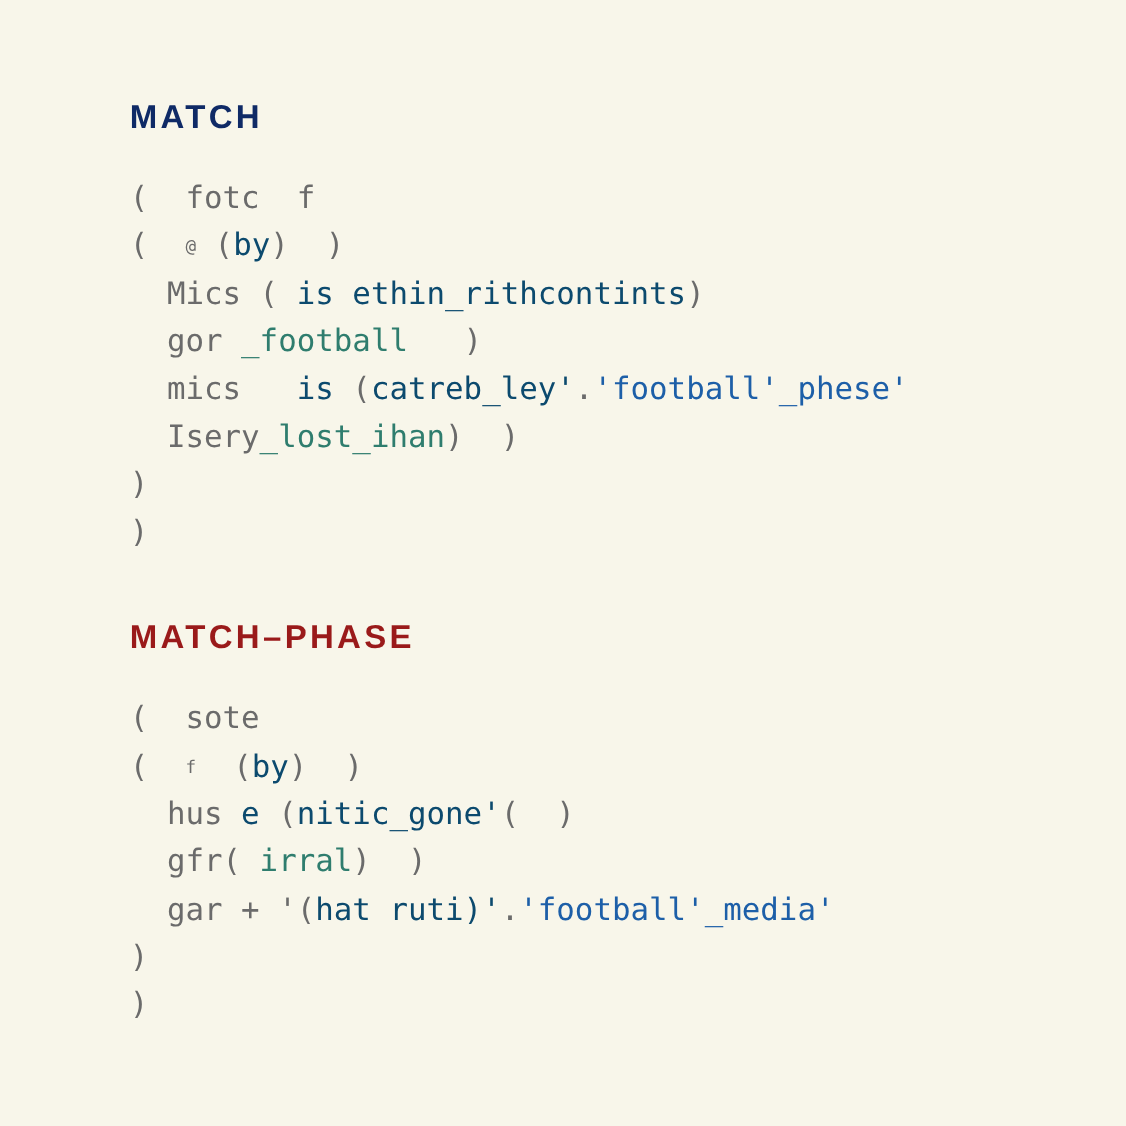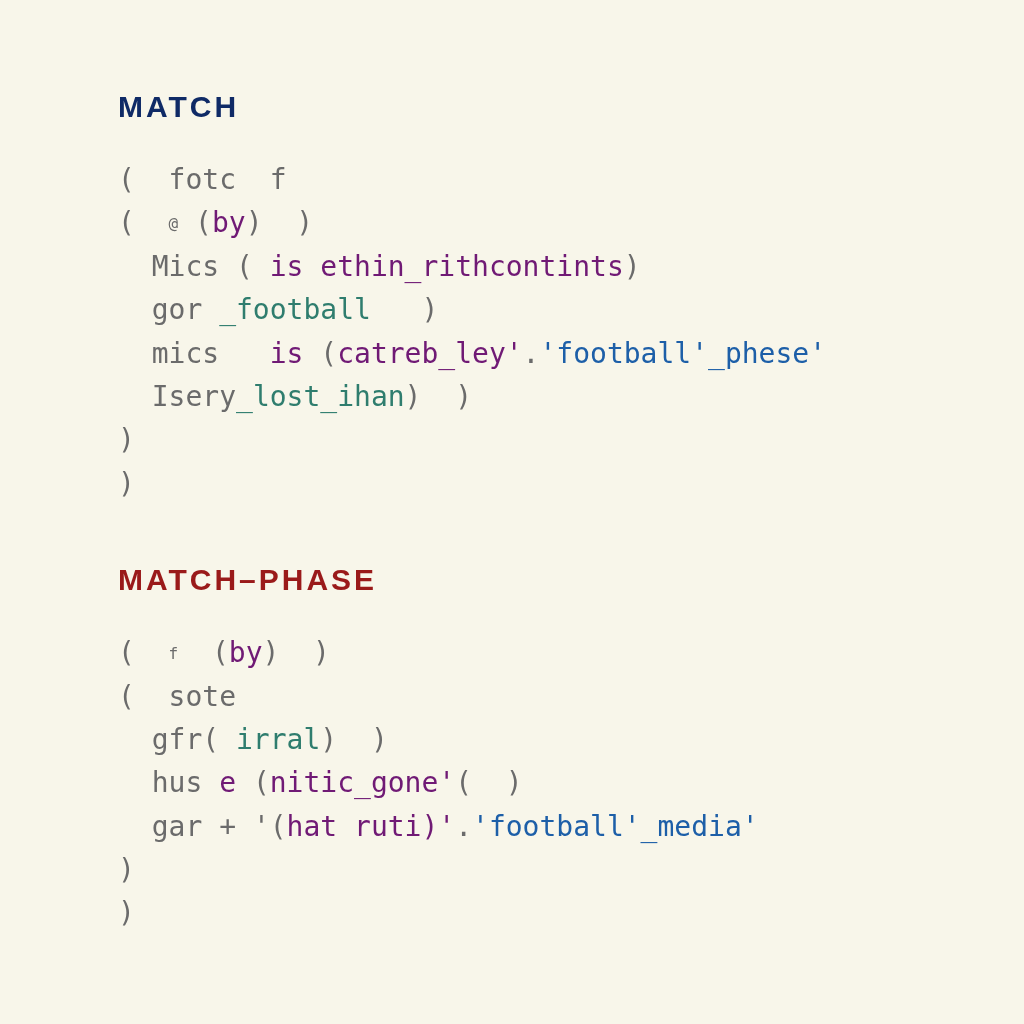--- a/index.html
+++ b/index.html
@@ -29,21 +29,21 @@
   .heading-blue { color: #0f2a66; }
   .heading-red  { color: #9a1a1a; margin-top: 44px; }
 
   .code-block {
     line-height: 1.55;
     margin-bottom: 58px;
     margin-top: 32px;
   }
   .line { white-space: pre; }
   .tok-gray  { color: #6b6b6b; }
-  .tok-green { color: #701a75; }
+  .tok-green { color: #0c4a6e; }
   .tok-blue  { color: #1d5fa8; }
   .tok-teal  { color: #2f7d6e; }
   .tok-small { font-size: 16px; vertical-align: 3px; }
   .tok-mid   { color: #6b6b6b; font-size: 28px; }
 </style>
 </head>
 <body>
 
 <div class="page">
 
@@ -62,27 +62,27 @@
 
     <div class="line"><span>  </span><span class="tok-mid">Isery</span><span class="tok-teal">_</span><span class="tok-teal">lost_ihan</span><span class="tok-gray">)</span><span>  </span><span class="tok-gray">)</span></div>
 
     <div class="line"><span class="tok-gray">)</span></div>
     <div class="line"><span class="tok-gray">)</span></div>
   </div>
 
   <div class="section-heading heading-red">MATCH–PHASE</div>
 
   <div class="code-block">
+    <div class="line"><span class="tok-gray">(</span><span>  </span><span class="tok-gray">sote</span></div>
+
     <div class="line"><span class="tok-gray">(</span><span>  </span><span class="tok-gray tok-small">f</span><span>  </span><span class="tok-gray">(</span><span class="tok-green">by</span><span class="tok-gray">)</span><span>  </span><span class="tok-gray">)</span></div>
 
-    <div class="line"><span class="tok-gray">(</span><span>  </span><span class="tok-gray">sote</span></div>
+    <div class="line"><span>  </span><span class="tok-mid">hus</span><span> </span><span class="tok-green">e</span><span> </span><span class="tok-gray">(</span><span class="tok-green">nitic_gone'</span><span class="tok-gray">(</span><span>  </span><span class="tok-gray">)</span></div>
 
     <div class="line"><span>  </span><span class="tok-mid">gfr</span><span class="tok-gray">(</span><span> </span><span class="tok-teal">irral</span><span class="tok-gray">)</span><span>  </span><span class="tok-gray">)</span></div>
-
-    <div class="line"><span>  </span><span class="tok-mid">hus</span><span> </span><span class="tok-green">e</span><span> </span><span class="tok-gray">(</span><span class="tok-green">nitic_gone'</span><span class="tok-gray">(</span><span>  </span><span class="tok-gray">)</span></div>
 
     <div class="line"><span>  </span><span class="tok-mid">gar</span><span> </span><span class="tok-gray">+</span><span> </span><span class="tok-gray">'(</span><span class="tok-green">hat ruti)'</span><span class="tok-gray">.</span><span class="tok-blue">'football'_media'</span></div>
 
     <div class="line"><span class="tok-gray">)</span></div>
     <div class="line"><span class="tok-gray">)</span></div>
   </div>
 
 </div>
 
 </body></html>

